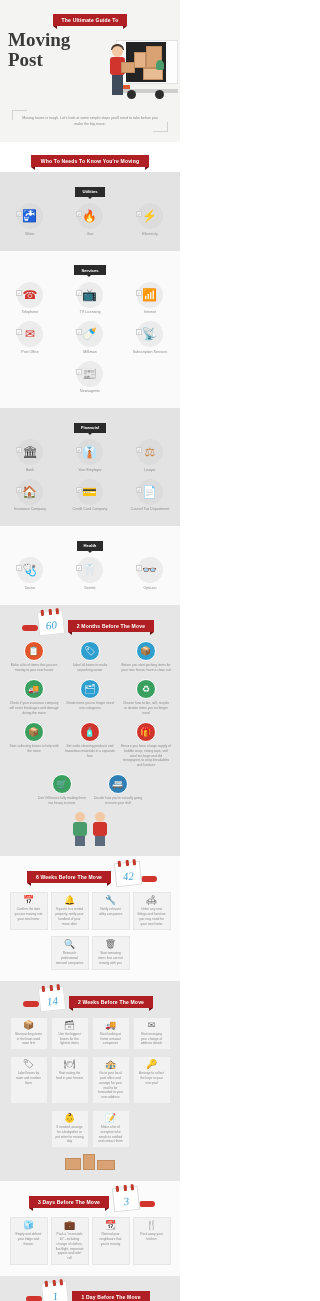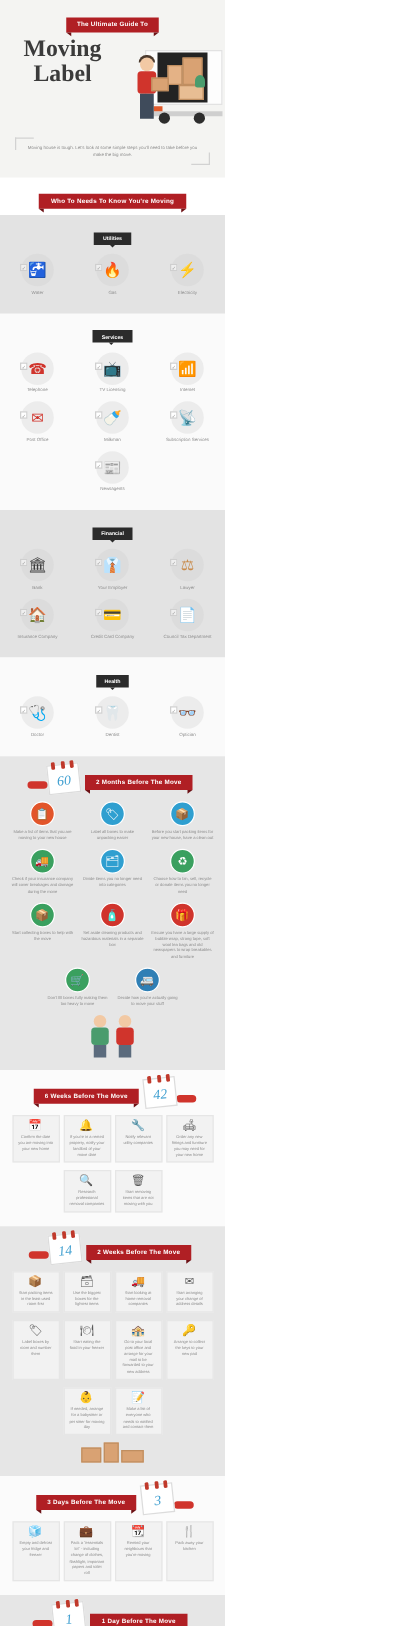--- a/index.html
+++ b/index.html
@@ -20,21 +20,21 @@
     font-size: 5px; font-weight: bold; letter-spacing: .2px;
     padding: 3px 9px; position: relative;
   }
   .ribbon:before, .ribbon:after {
     content: ""; position: absolute; top: 100%; border-style: solid; height: 0; width: 0;
   }
   .ribbon:before { left: 0; border-width: 0 4px 3px 0; border-color: transparent #6d1115 transparent transparent; }
   .ribbon:after { right: 0; border-width: 3px 4px 0 0; border-color: #6d1115 transparent transparent transparent; }
   .hero-title {
     font-family: "Liberation Serif", serif; font-size: 19px; line-height: 1.05;
-    color: #3b3b3b; font-weight: bold; padding-left: 8px; width: 92px; text-align: center;
+    color: #3b3b3b; font-weight: bold; padding-left: 8px; width: 92px;
   }
   .hero-row { display: flex; align-items: flex-start; }
   .truck-art { position: relative; width: 88px; height: 72px; }
   .truck-box { position: absolute; right: 2px; top: 10px; width: 62px; height: 44px; background: #fdfdfd; border: 1px solid #e2e2e2; }
   .truck-inner { position: absolute; right: 14px; top: 12px; width: 40px; height: 40px; background: #232323; }
   .crate { position: absolute; background: #d9a273; border: 1px solid #c08e60; }
   .c1 { right: 18px; top: 16px; width: 16px; height: 22px; }
   .c2 { right: 34px; top: 22px; width: 12px; height: 16px; background: #e4b286; }
   .c3 { right: 17px; top: 38px; width: 20px; height: 12px; background: #e8bd93; }
   .plant { position: absolute; right: 16px; top: 30px; width: 8px; height: 10px; background: #4a9c6d; border-radius: 50% 50% 2px 2px; }
@@ -138,21 +138,21 @@
 
 <div class="page">
 
   <div class="hero">
     <div class="ribbon-wrap">
       <span class="ribbon">The Ultimate Guide To</span>
     </div>
     <div class="hero-row">
       <div class="hero-title">
         <div>Moving</div>
-        <div>Label</div>
+        <div>Post</div>
       </div>
       <div class="truck-art">
         <div class="truck-box"></div>
         <div class="truck-inner"></div>
         <div class="crate c1"></div>
         <div class="crate c2"></div>
         <div class="crate c3"></div>
         <div class="plant"></div>
         <div class="truck-base"></div>
         <div class="truck-light"></div>

